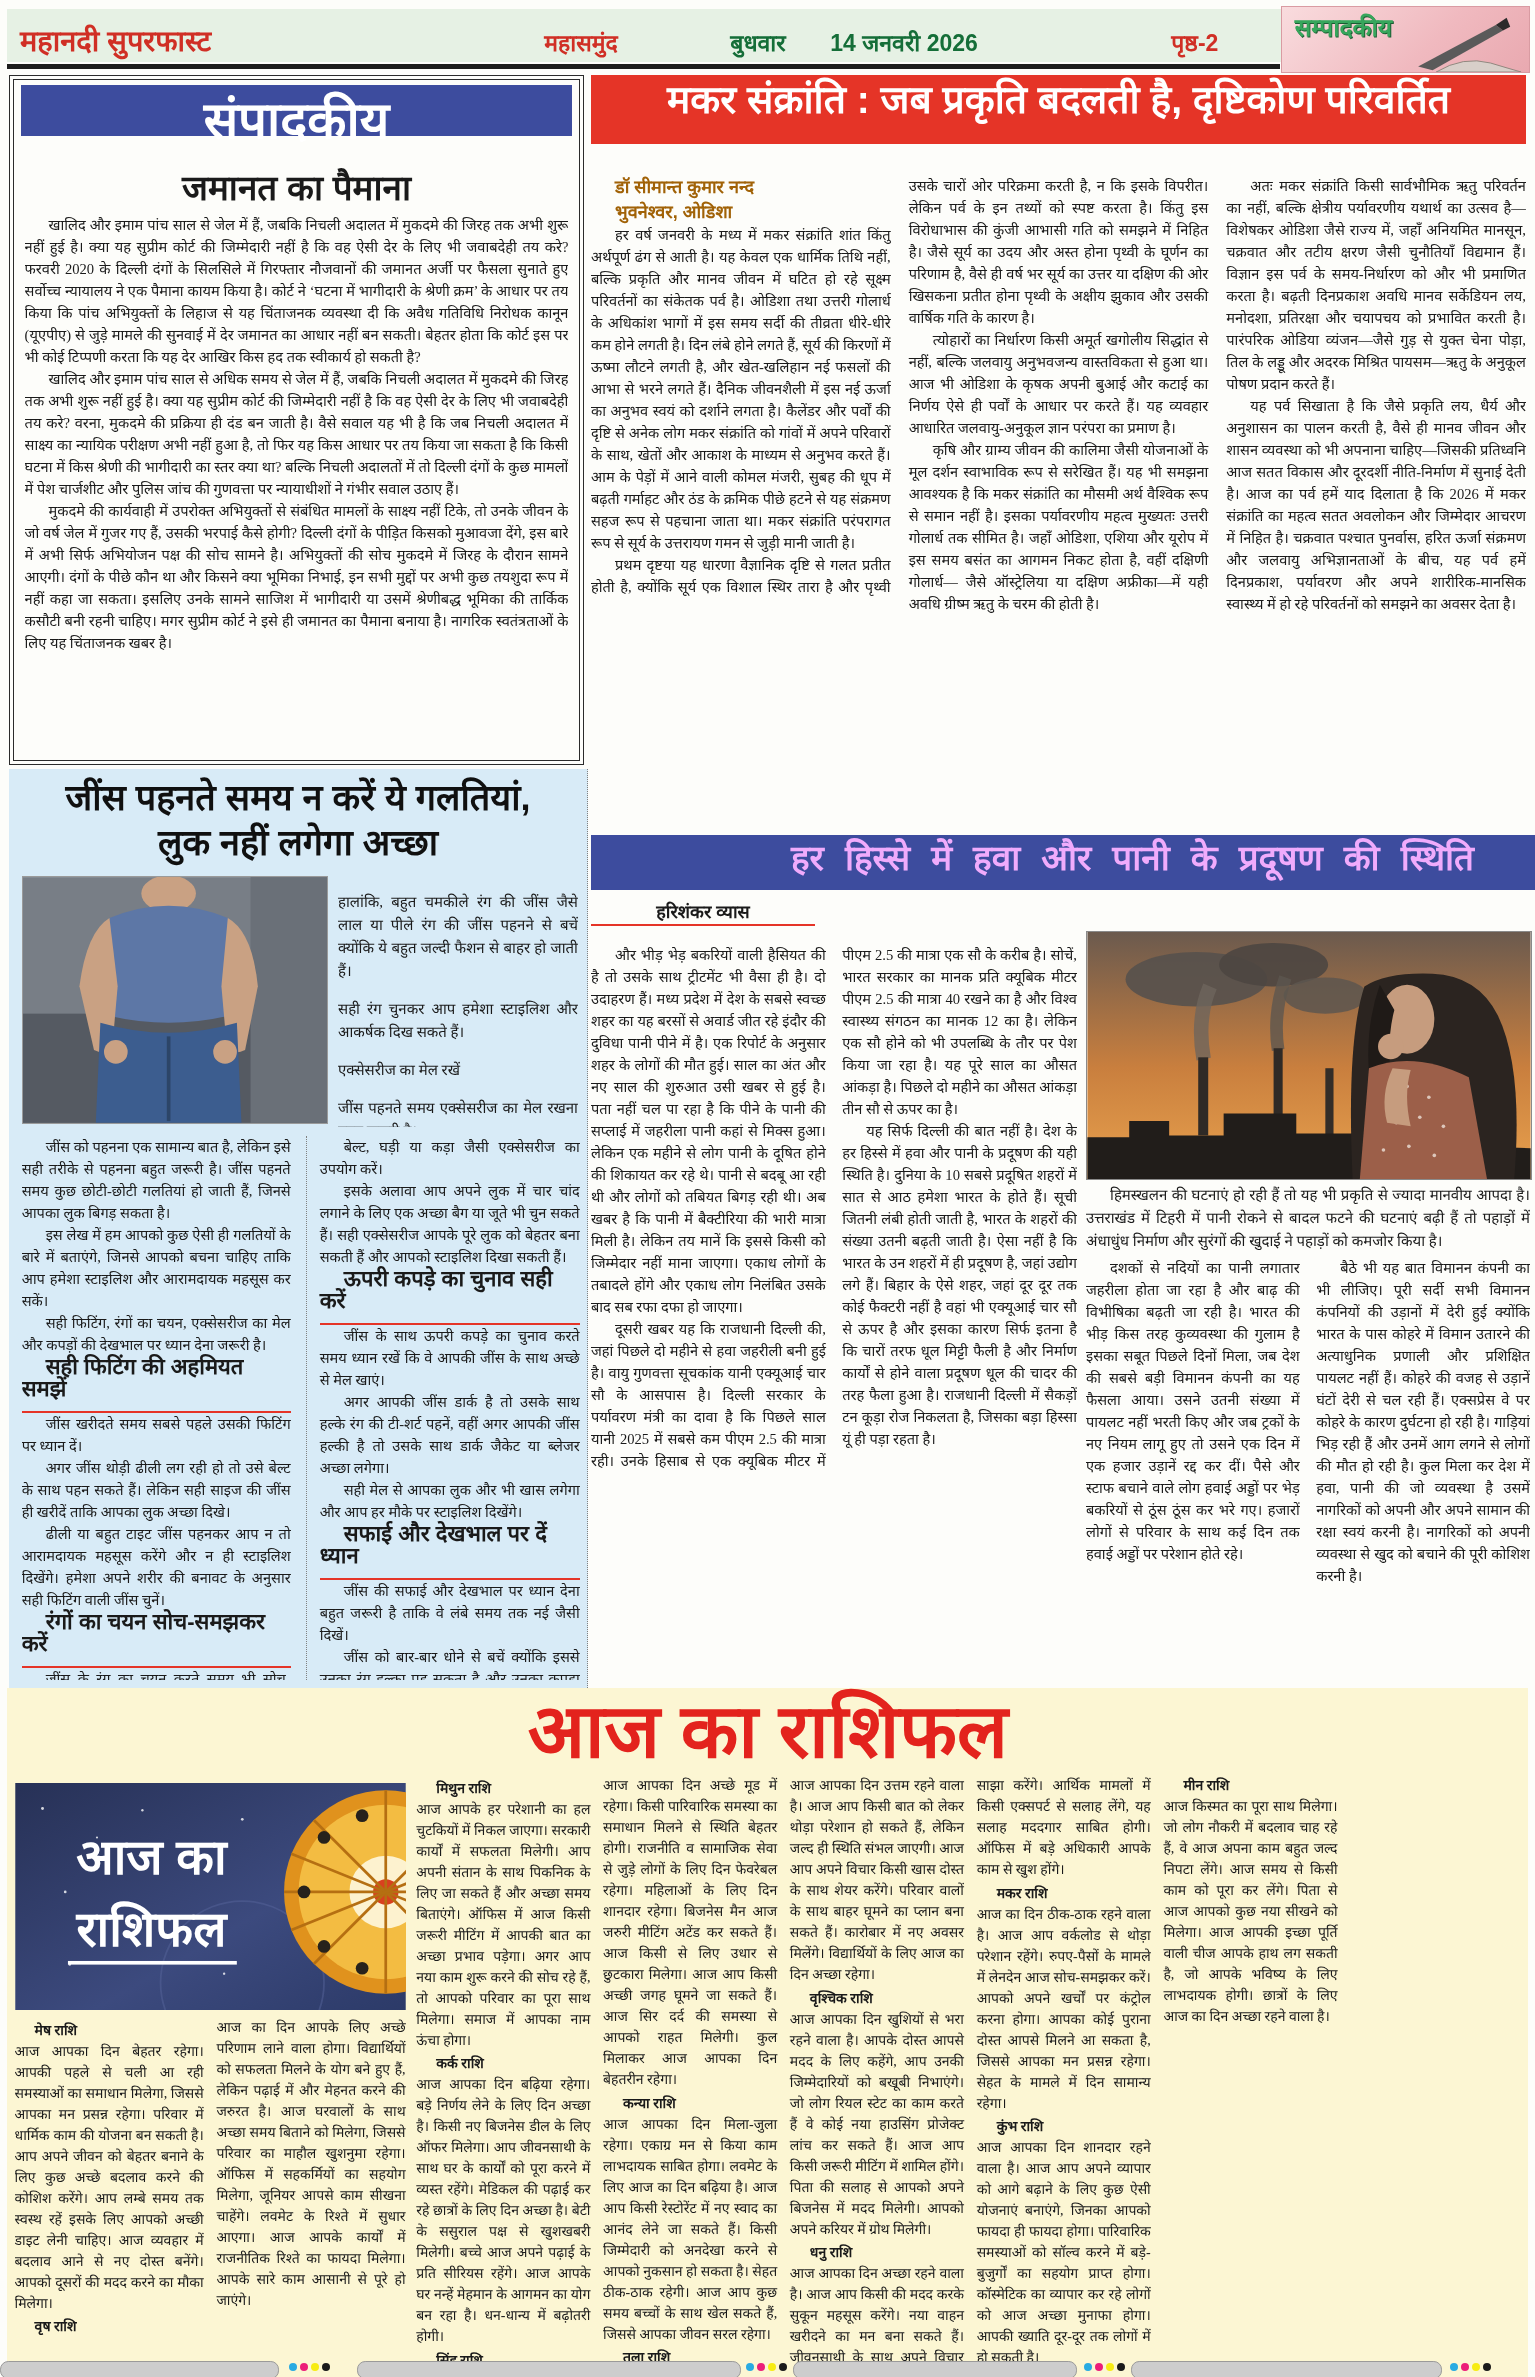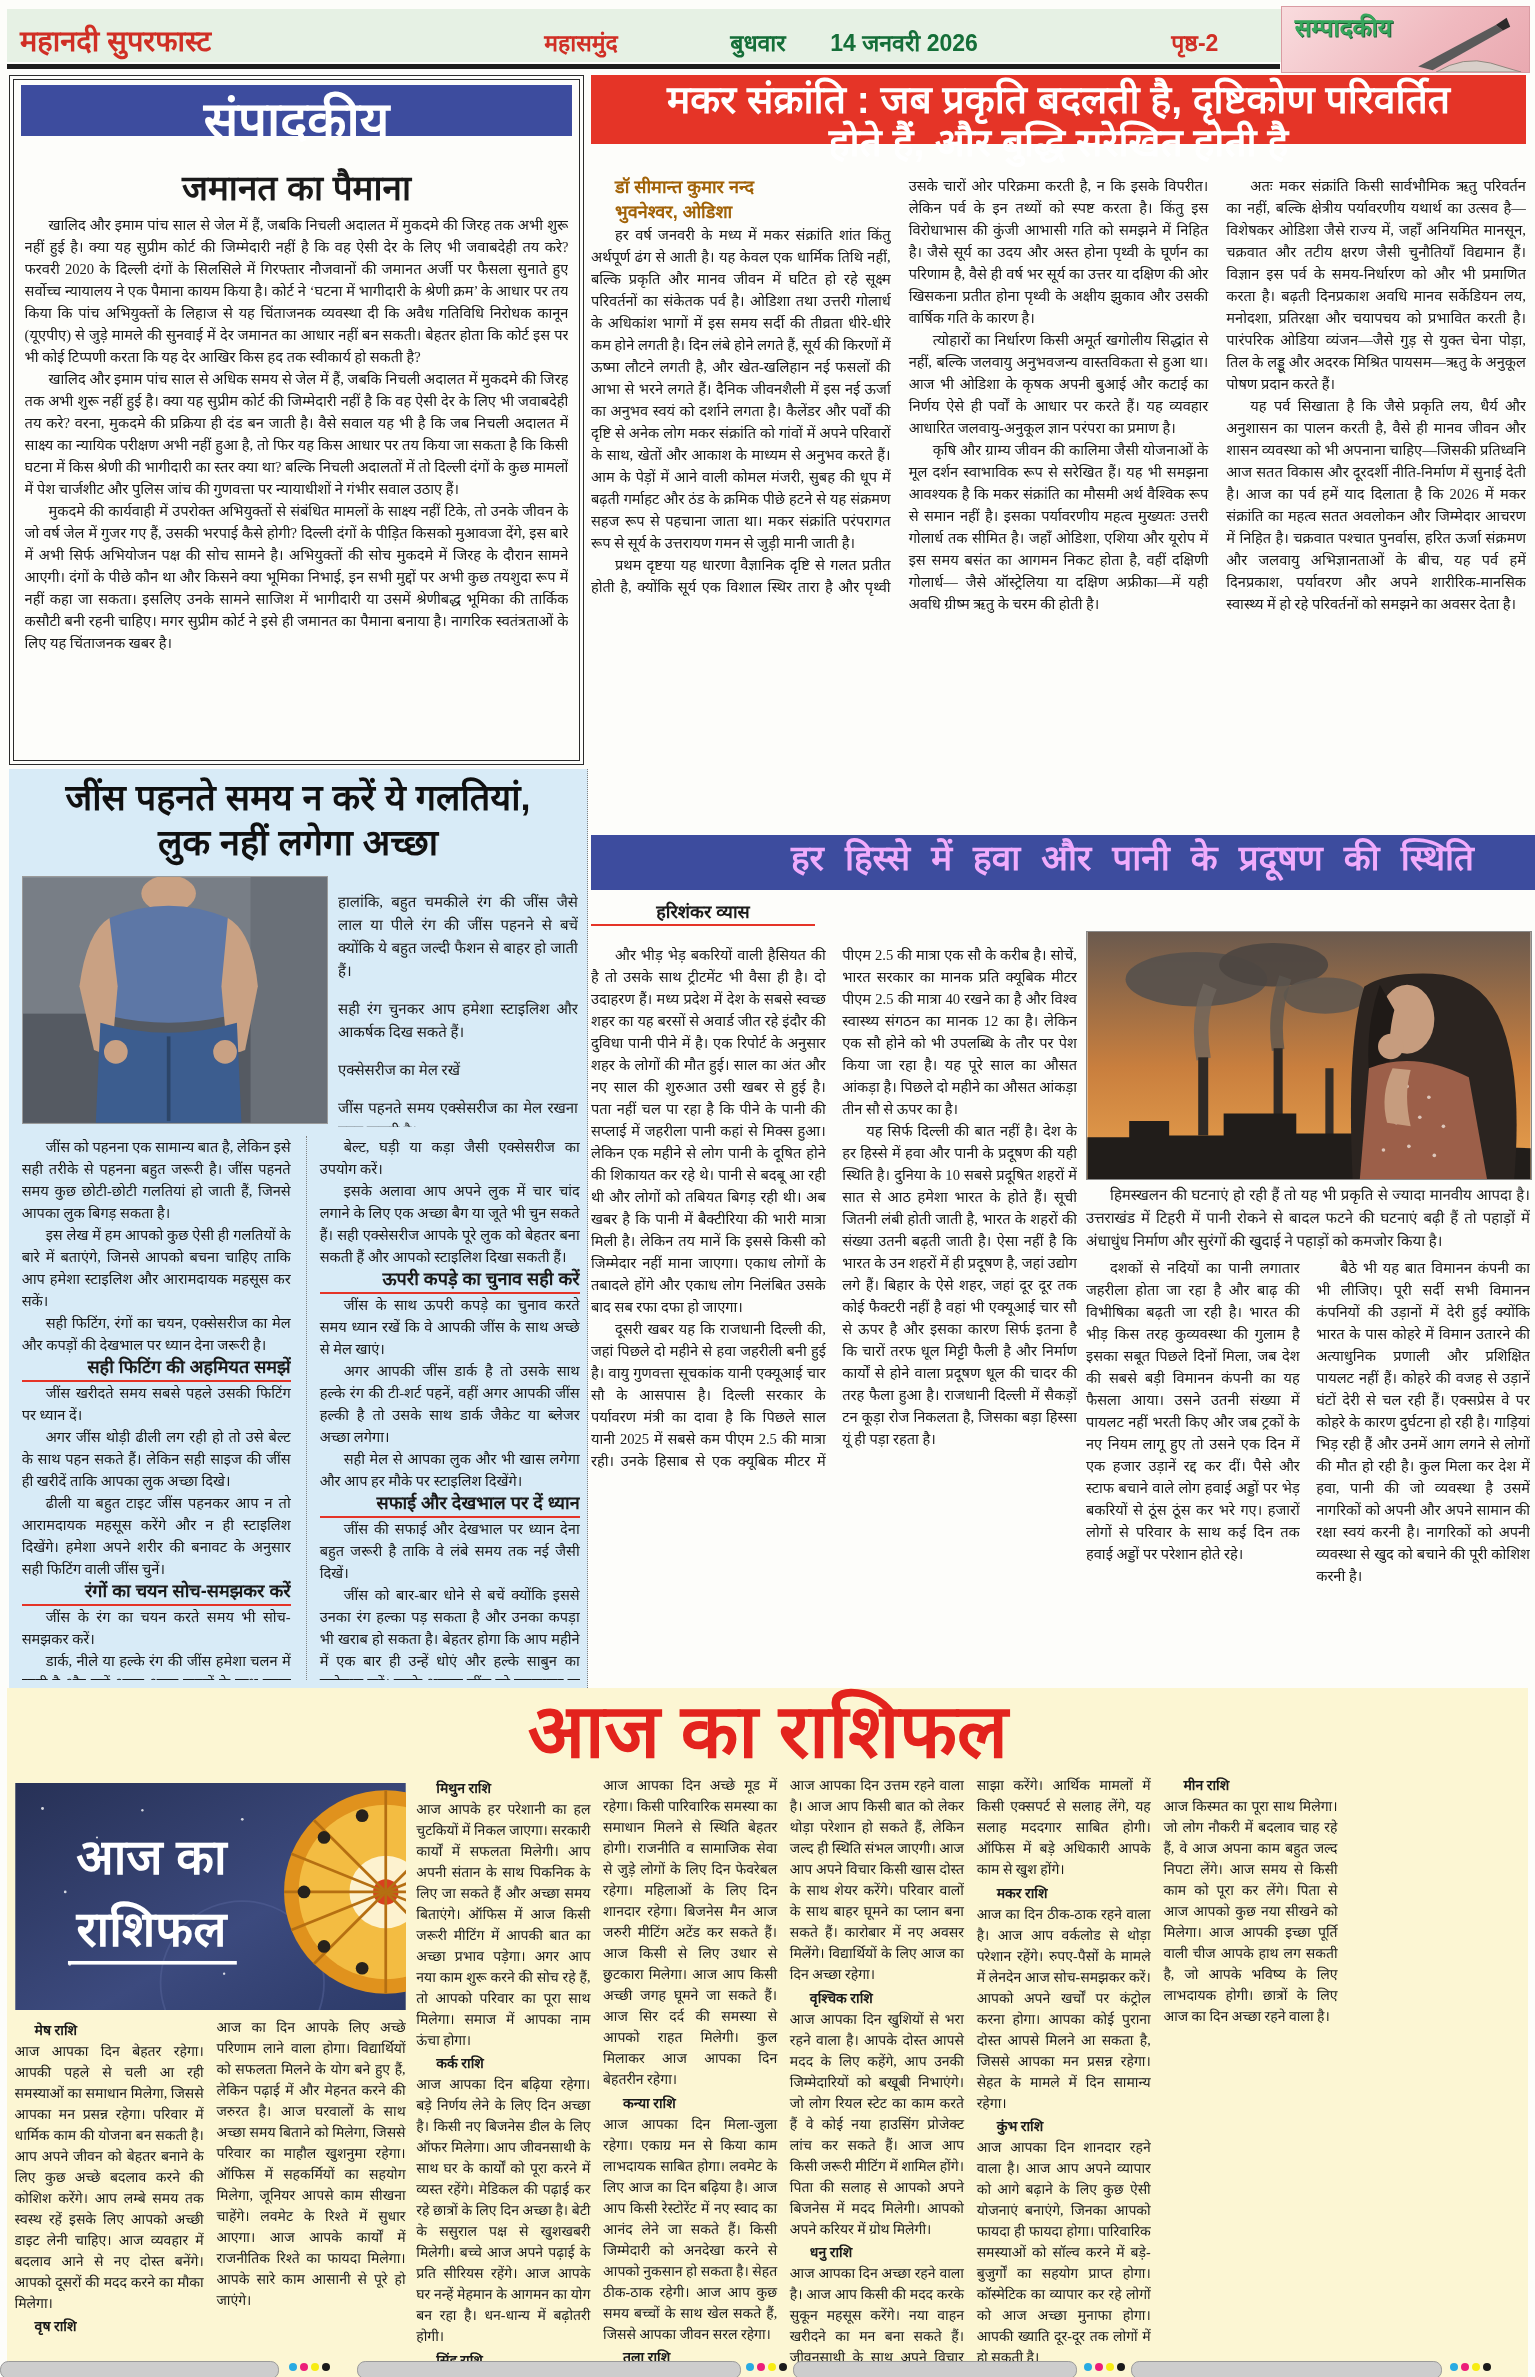--- a/index.html
+++ b/index.html
@@ -50,22 +50,22 @@
   .jeans-head{position:absolute;left:0;right:0;top:5.5px;text-align:center;color:#101010;
               font-family:"Liberation Sans",sans-serif;font-weight:bold;font-size:36px;line-height:45px;}
   .jeans-photo{position:absolute;left:12.7px;top:107px;width:304px;height:246px;border:0.9px solid #9a9a9a;}
   .jeans-intro{position:absolute;left:329px;top:107px;width:240px;height:251px;overflow:hidden;
                font-size:15px;line-height:23px;text-align:justify;}
   .jeans-colA{position:absolute;left:12.7px;top:367px;width:269px;height:544px;overflow:hidden;
               font-size:14.6px;line-height:22px;text-align:justify;}
   .jeans-colB{position:absolute;left:297px;top:367px;width:260px;height:544px;overflow:hidden;
               border-left:1.8px dotted #808080;padding-left:12.7px;
               font-size:14.6px;line-height:22px;text-align:justify;}
-  .sub-red{font-family:"Liberation Sans",sans-serif;font-weight:bold;font-size:18px;
-           text-align:right;border-bottom:2.7px solid #e53427;padding-bottom:2px;
+  .sub-red{font-family:"Liberation Sans",sans-serif;font-weight:bold;font-size:22px;
+           text-align:left;border-bottom:2.7px solid #e53427;padding-bottom:11px;
            margin:11px 3.6px 7.3px;text-indent:0;}
   
   .poll-banner{left:591px;top:835px;width:1083px;height:55px;background:#3d4c9e;color:#f0abfc;
                text-align:center;font-family:Liberation Mono, monospace;font-weight:bold;
                font-size:35px;line-height:53px;}
   .poll-byline{left:591px;top:899px;width:224px;text-align:center;
                font-family:"Liberation Sans",sans-serif;font-weight:bold;font-size:18px;
                border-bottom:2.7px solid #e53427;padding-bottom:1px;}
   .poll-left{left:591px;top:944px;width:486px;height:742px;overflow:hidden;
              column-count:2;column-gap:16.4px;font-size:14.6px;line-height:22px;text-align:justify;}
@@ -123,21 +123,20 @@
     <div class="ed-body">
 
     <p>खालिद और इमाम पांच साल से जेल में हैं, जबकि निचली अदालत में मुकदमे की जिरह तक अभी शुरू नहीं हुई है। क्या यह सुप्रीम कोर्ट की जिम्मेदारी नहीं है कि वह ऐसी देर के लिए भी जवाबदेही तय करे? फरवरी 2020 के दिल्ली दंगों के सिलसिले में गिरफ्तार नौजवानों की जमानत अर्जी पर फैसला सुनाते हुए सर्वोच्च न्यायालय ने एक पैमाना कायम किया है। कोर्ट ने ‘घटना में भागीदारी के श्रेणी क्रम’ के आधार पर तय किया कि पांच अभियुक्तों के लिहाज से यह चिंताजनक व्यवस्था दी कि अवैध गतिविधि निरोधक कानून (यूएपीए) से जुड़े मामले की सुनवाई में देर जमानत का आधार नहीं बन सकती। बेहतर होता कि कोर्ट इस पर भी कोई टिप्पणी करता कि यह देर आखिर किस हद तक स्वीकार्य हो सकती है?</p>
         <p>खालिद और इमाम पांच साल से अधिक समय से जेल में हैं, जबकि निचली अदालत में मुकदमे की जिरह तक अभी शुरू नहीं हुई है। क्या यह सुप्रीम कोर्ट की जिम्मेदारी नहीं है कि वह ऐसी देर के लिए भी जवाबदेही तय करे? वरना, मुकदमे की प्रक्रिया ही दंड बन जाती है। वैसे सवाल यह भी है कि जब निचली अदालत में साक्ष्य का न्यायिक परीक्षण अभी नहीं हुआ है, तो फिर यह किस आधार पर तय किया जा सकता है कि किसी घटना में किस श्रेणी की भागीदारी का स्तर क्या था? बल्कि निचली अदालतों में तो दिल्ली दंगों के कुछ मामलों में पेश चार्जशीट और पुलिस जांच की गुणवत्ता पर न्यायाधीशों ने गंभीर सवाल उठाए हैं।</p>
         <p>मुकदमे की कार्यवाही में उपरोक्त अभियुक्तों से संबंधित मामलों के साक्ष्य नहीं टिके, तो उनके जीवन के जो वर्ष जेल में गुजर गए हैं, उसकी भरपाई कैसे होगी? दिल्ली दंगों के पीड़ित किसको मुआवजा देंगे, इस बारे में अभी सिर्फ अभियोजन पक्ष की सोच सामने है। अभियुक्तों की सोच मुकदमे में जिरह के दौरान सामने आएगी। दंगों के पीछे कौन था और किसने क्या भूमिका निभाई, इन सभी मुद्दों पर अभी कुछ तयशुदा रूप में नहीं कहा जा सकता। इसलिए उनके सामने साजिश में भागीदारी या उसमें श्रेणीबद्ध भूमिका की तार्किक कसौटी बनी रहनी चाहिए। मगर सुप्रीम कोर्ट ने इसे ही जमानत का पैमाना बनाया है। नागरिक स्वतंत्रताओं के लिए यह चिंताजनक खबर है।</p>
       </div>
   </div>
 
   <div class="abs sank-banner">
     <span class="sank-l1">मकर संक्रांति : जब प्रकृति बदलती है, दृष्टिकोण परिवर्तित</span>
-    <span class="sank-l2">होते हैं, और बुद्धि सरेखित होती है</span>
   </div>
   <div class="abs sank-body col-text">
     <p class="byline-blue">डॉ सीमान्त कुमार नन्द</p>
     <p class="byline-blue">भुवनेश्वर, ओडिशा</p>
     <span>
       
     <p>हर वर्ष जनवरी के मध्य में मकर संक्रांति शांत किंतु अर्थपूर्ण ढंग से आती है। यह केवल एक धार्मिक तिथि नहीं, बल्कि प्रकृति और मानव जीवन में घटित हो रहे सूक्ष्म परिवर्तनों का संकेतक पर्व है। ओडिशा तथा उत्तरी गोलार्ध के अधिकांश भागों में इस समय सर्दी की तीव्रता धीरे-धीरे कम होने लगती है। दिन लंबे होने लगते हैं, सूर्य की किरणों में ऊष्मा लौटने लगती है, और खेत-खलिहान नई फसलों की आभा से भरने लगते हैं। दैनिक जीवनशैली में इस नई ऊर्जा का अनुभव स्वयं को दर्शाने लगता है। कैलेंडर और पर्वों की दृष्टि से अनेक लोग मकर संक्रांति को गांवों में अपने परिवारों के साथ, खेतों और आकाश के माध्यम से अनुभव करते हैं। आम के पेड़ों में आने वाली कोमल मंजरी, सुबह की धूप में बढ़ती गर्माहट और ठंड के क्रमिक पीछे हटने से यह संक्रमण सहज रूप से पहचाना जाता था। मकर संक्रांति परंपरागत रूप से सूर्य के उत्तरायण गमन से जुड़ी मानी जाती है।</p><p>प्रथम दृष्टया यह धारणा वैज्ञानिक दृष्टि से गलत प्रतीत होती है, क्योंकि सूर्य एक विशाल स्थिर तारा है और पृथ्वी उसके चारों ओर परिक्रमा करती है, न कि इसके विपरीत। लेकिन पर्व के इन तथ्यों को स्पष्ट करता है। किंतु इस विरोधाभास की कुंजी आभासी गति को समझने में निहित है। जैसे सूर्य का उदय और अस्त होना पृथ्वी के घूर्णन का परिणाम है, वैसे ही वर्ष भर सूर्य का उत्तर या दक्षिण की ओर खिसकना प्रतीत होना पृथ्वी के अक्षीय झुकाव और उसकी वार्षिक गति के कारण है।</p><p>त्योहारों का निर्धारण किसी अमूर्त खगोलीय सिद्धांत से नहीं, बल्कि जलवायु अनुभवजन्य वास्तविकता से हुआ था। आज भी ओडिशा के कृषक अपनी बुआई और कटाई का निर्णय ऐसे ही पर्वों के आधार पर करते हैं। यह व्यवहार आधारित जलवायु-अनुकूल ज्ञान परंपरा का प्रमाण है।</p><p>कृषि और ग्राम्य जीवन की कालिमा जैसी योजनाओं के मूल दर्शन स्वाभाविक रूप से सरेखित हैं। यह भी समझना आवश्यक है कि मकर संक्रांति का मौसमी अर्थ वैश्विक रूप से समान नहीं है। इसका पर्यावरणीय महत्व मुख्यतः उत्तरी गोलार्ध तक सीमित है। जहाँ ओडिशा, एशिया और यूरोप में इस समय बसंत का आगमन निकट होता है, वहीं दक्षिणी गोलार्ध— जैसे ऑस्ट्रेलिया या दक्षिण अफ्रीका—में यही अवधि ग्रीष्म ऋतु के चरम की होती है।</p><p>अतः मकर संक्रांति किसी सार्वभौमिक ऋतु परिवर्तन का नहीं, बल्कि क्षेत्रीय पर्यावरणीय यथार्थ का उत्सव है— विशेषकर ओडिशा जैसे राज्य में, जहाँ अनियमित मानसून, चक्रवात और तटीय क्षरण जैसी चुनौतियाँ विद्यमान हैं। विज्ञान इस पर्व के समय-निर्धारण को और भी प्रमाणित करता है। बढ़ती दिनप्रकाश अवधि मानव सर्केडियन लय, मनोदशा, प्रतिरक्षा और चयापचय को प्रभावित करती है। पारंपरिक ओडिया व्यंजन—जैसे गुड़ से युक्त चेना पोड़ा, तिल के लड्डू और अदरक मिश्रित पायसम—ऋतु के अनुकूल पोषण प्रदान करते हैं।</p><p>यह पर्व सिखाता है कि जैसे प्रकृति लय, धैर्य और अनुशासन का पालन करती है, वैसे ही मानव जीवन और शासन व्यवस्था को भी अपनाना चाहिए—जिसकी प्रतिध्वनि आज सतत विकास और दूरदर्शी नीति-निर्माण में सुनाई देती है। आज का पर्व हमें याद दिलाता है कि 2026 में मकर संक्रांति का महत्व सतत अवलोकन और जिम्मेदार आचरण में निहित है। चक्रवात पश्चात पुनर्वास, हरित ऊर्जा संक्रमण और जलवायु अभिज्ञानताओं के बीच, यह पर्व हमें दिनप्रकाश, पर्यावरण और अपने शारीरिक-मानसिक स्वास्थ्य में हो रहे परिवर्तनों को समझने का अवसर देता है।</p></span>
   </div>
 
   <div class="abs jeans">

